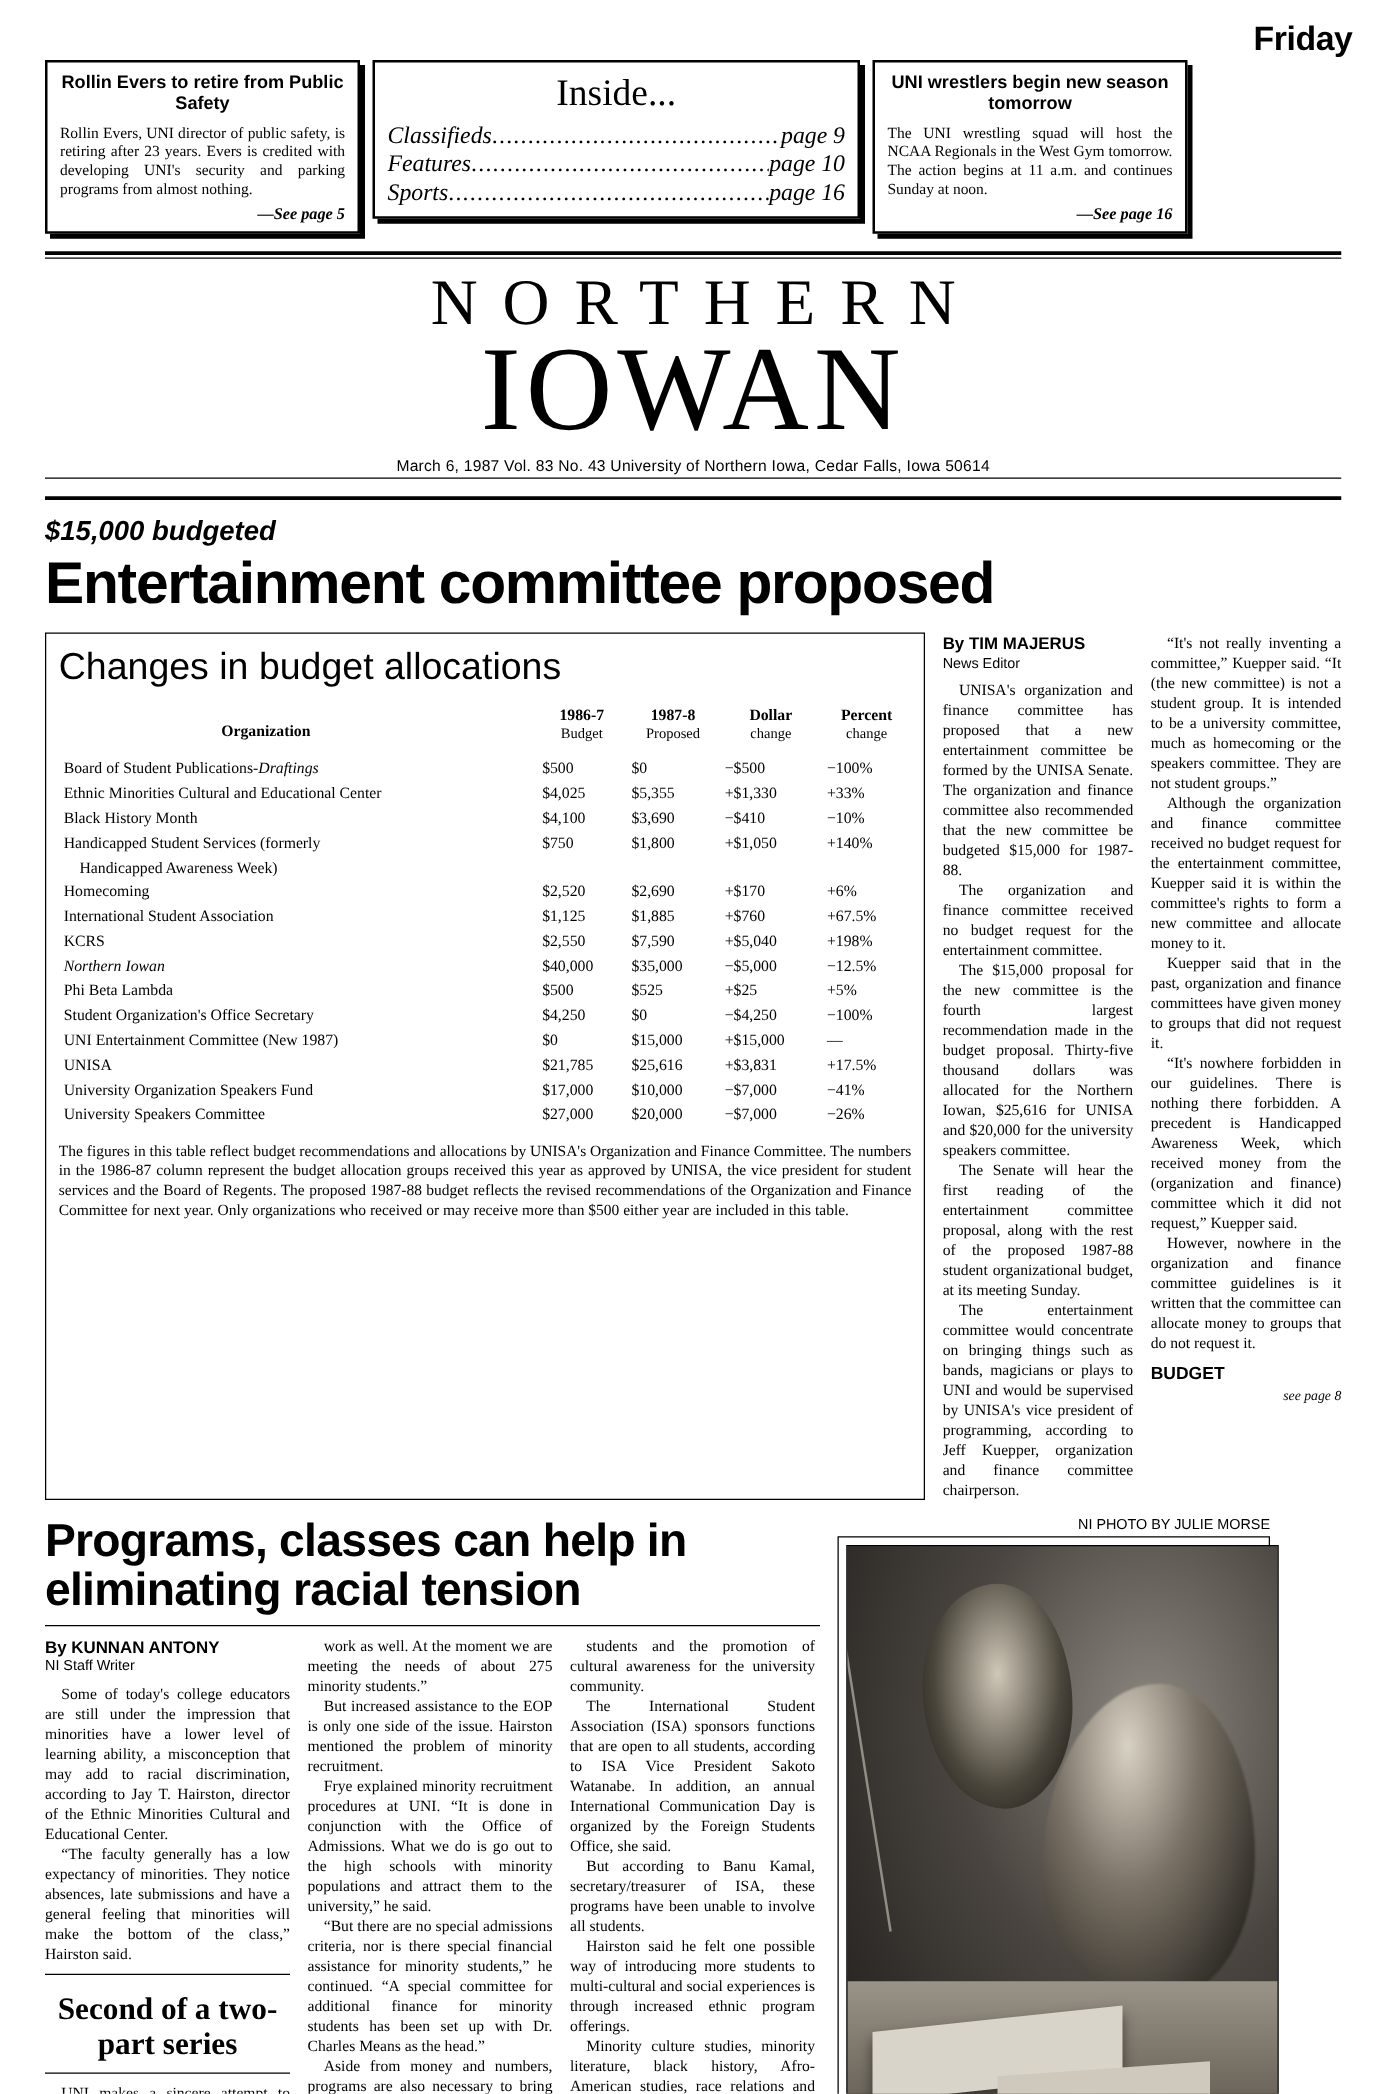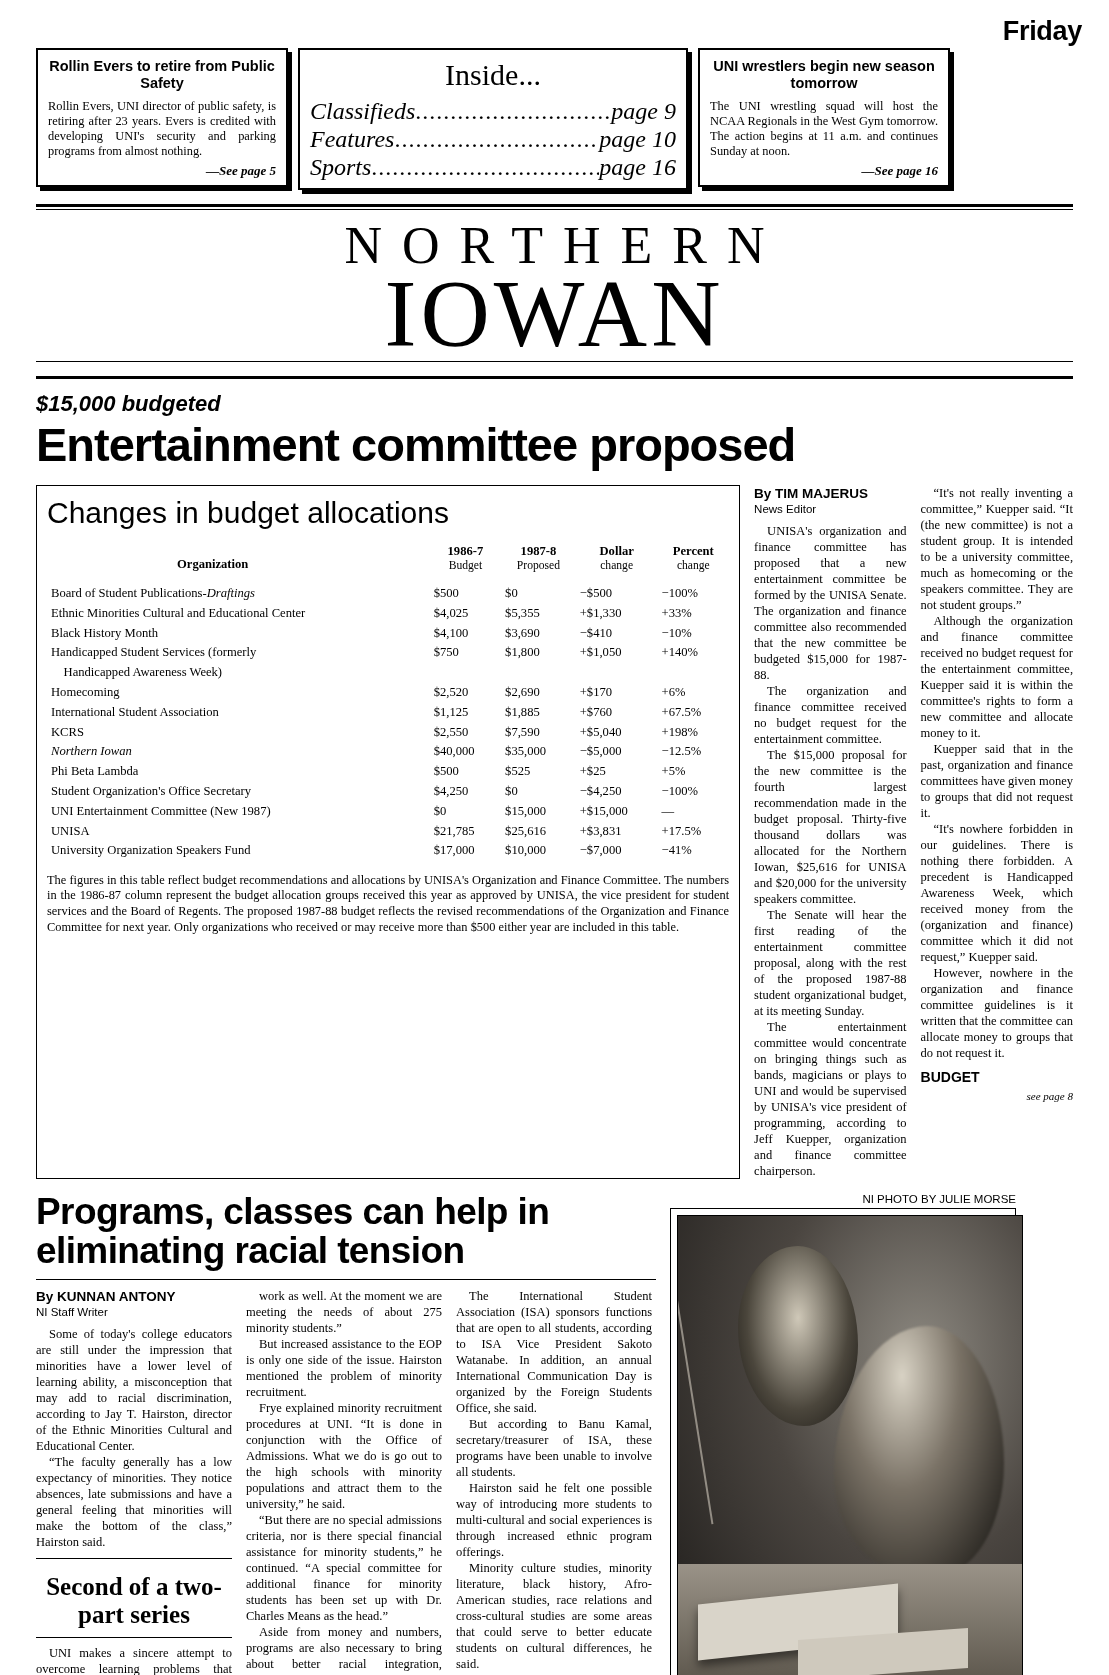--- a/index.html
+++ b/index.html
@@ -36,21 +36,21 @@
   }
   .box p {
     margin:0; font-size:12.4px; line-height:1.22; text-align:justify;
   }
   .seemore { text-align:right; font-weight:bold; font-style:italic; font-size:13px; margin-top:4px; }
   .inside-title {
     text-align:center; font-size:30px; font-family:"Liberation Serif", serif;
     margin:2px 0 6px;
   }
   .inside-line {
-    font-style:italic; font-size:24px; display:flex; align-items:baseline;
+    font-style:italic; font-size:19px; display:flex; align-items:baseline;
     margin:1px 0;
   }
   .inside-line .lbl { white-space:nowrap; }
   .inside-line .dots { flex:1; overflow:hidden; white-space:nowrap; letter-spacing:1px; font-style:normal; }
   .inside-line .pg { white-space:nowrap; font-weight:normal; }
 
   
   .rule-thick { border-top:3px solid #000; margin-top:14px; }
   .rule-thin  { border-top:1px solid #000; margin-top:2px; }
   .masthead { text-align:center; padding-top:10px; }
@@ -220,20 +220,21 @@
       <div class="seemore">—See page 16</div>
     </div>
   </div>
 
   <div class="rule-thick"></div>
   <div class="rule-thin"></div>
 
   <div class="masthead">
     <div class="mast-northern">NORTHERN</div>
     <div class="mast-iowan">IOWAN</div>
+    <div class="mast-sub">March 6, 1987   Vol. 83 No. 43   University of Northern Iowa, Cedar Falls, Iowa 50614</div>
   </div>
 
   <div class="rule-thin"></div>
   <div class="rule-thick"></div>
 
   <div class="kicker">$15,000 budgeted</div>
   <div class="headline">Entertainment committee proposed</div>
 
   <div class="story1">
 
@@ -349,20 +350,27 @@
             <td class="num">+$3,831</td>
             <td class="num">+17.5%</td>
           </tr>
           <tr>
             <td>University Organization Speakers Fund</td>
             <td class="num">$17,000</td>
             <td class="num">$10,000</td>
             <td class="num">−$7,000</td>
             <td class="num">−41%</td>
           </tr>
+          <tr>
+            <td>University Speakers Committee</td>
+            <td class="num">$27,000</td>
+            <td class="num">$20,000</td>
+            <td class="num">−$7,000</td>
+            <td class="num">−26%</td>
+          </tr>
         </tbody>
       </table>
       <div class="tbl-note">The figures in this table reflect budget recommendations and allocations by UNISA's Organization and Finance Committee. The numbers in the 1986-87 column represent the budget allocation groups received this year as approved by UNISA, the vice president for student services and the Board of Regents. The proposed 1987-88 budget reflects the revised recommendations of the Organization and Finance Committee for next year. Only organizations who received or may receive more than $500 either year are included in this table.</div>
     </div>
 
     <div class="col">
       <div class="byline-name">By TIM MAJERUS</div>
       <div class="byline-title">News Editor</div>
       <p>UNISA's organization and finance committee has proposed that a new entertainment committee be formed by the UNISA Senate. The organization and finance committee also recommended that the new committee be budgeted $15,000 for 1987-88.</p>
       <p>The organization and finance committee received no budget request for the entertainment committee.</p>
@@ -407,20 +415,21 @@
         <div class="col">
           <p>work as well. At the moment we are meeting the needs of about 275 minority students.”</p>
           <p>But increased assistance to the EOP is only one side of the issue. Hairston mentioned the problem of minority recruitment.</p>
           <p>Frye explained minority recruitment procedures at UNI. “It is done in conjunction with the Office of Admissions. What we do is go out to the high schools with minority populations and attract them to the university,” he said.</p>
           <p>“But there are no special admissions criteria, nor is there special financial assistance for minority students,” he continued. “A special committee for additional finance for minority students has been set up with Dr. Charles Means as the head.”</p>
           <p>Aside from money and numbers, programs are also necessary to bring about better racial integration, Hairston indicated.</p>
 
         </div>
 
         <div class="col">
+          <p>students and the promotion of cultural awareness for the university community.</p>
           <p>The International Student Association (ISA) sponsors functions that are open to all students, according to ISA Vice President Sakoto Watanabe. In addition, an annual International Communication Day is organized by the Foreign Students Office, she said.</p>
           <p>But according to Banu Kamal, secretary/treasurer of ISA, these programs have been unable to involve all students.</p>
           <p>Hairston said he felt one possible way of introducing more students to multi-cultural and social experiences is through increased ethnic program offerings.</p>
           <p>Minority culture studies, minority literature, black history, Afro-American studies, race relations and cross-cultural studies are some areas that could serve to better educate students on cultural differences, he said.</p>
 
         </div>
 
       </div>
     </div>
 

